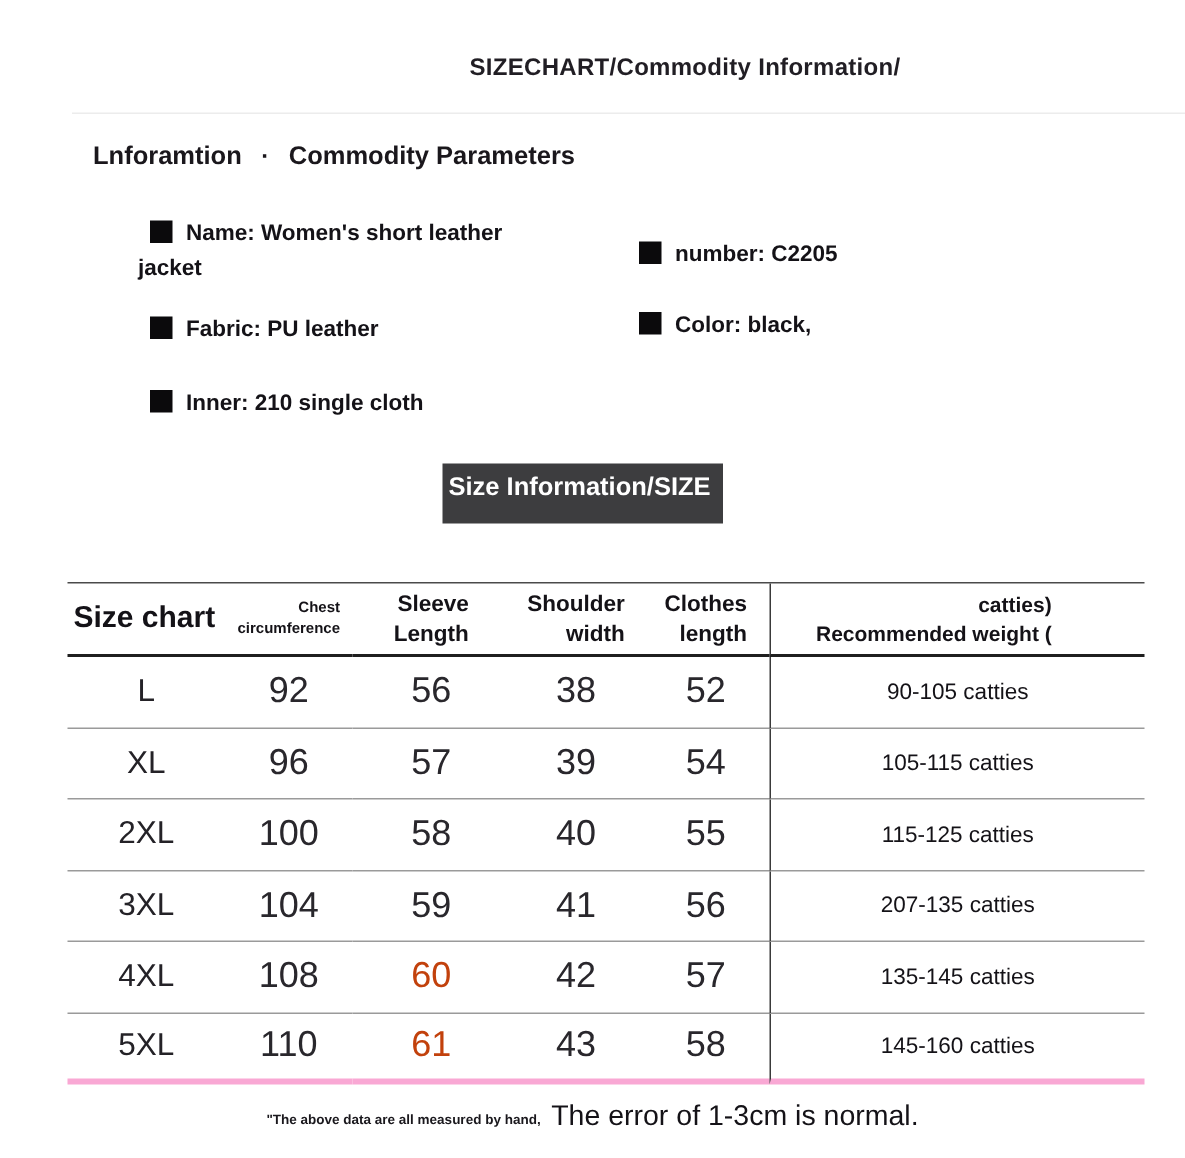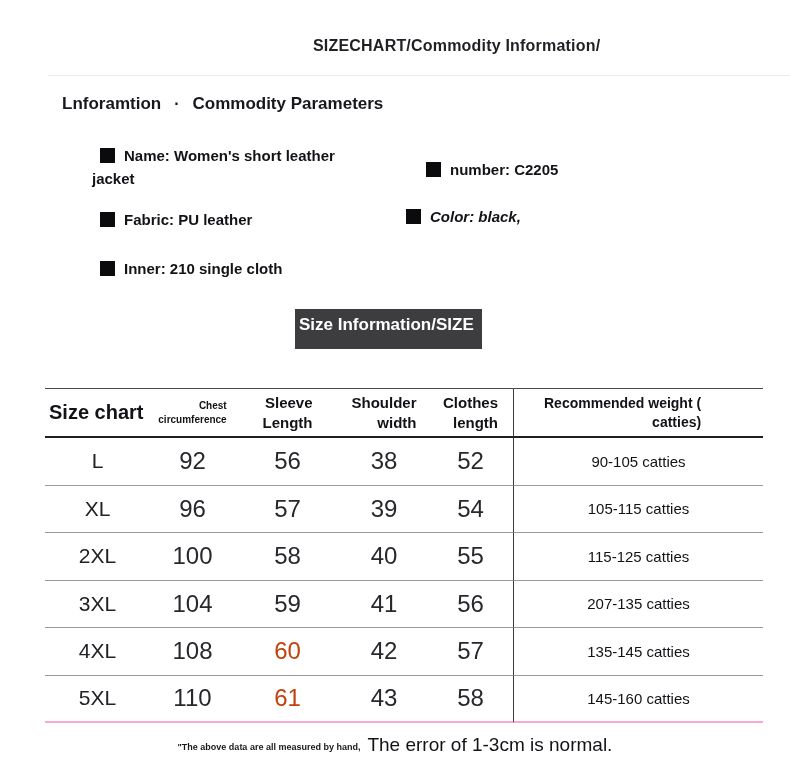--- a/index.html
+++ b/index.html
@@ -51,21 +51,21 @@
     display: inline-block;
     width: 15px; height: 15px;
     background: #0b0a0c;
     margin-right: 9px;
     vertical-align: -2px;
   }
   #param-name   { top: 144px; left: 92px; width: 272px; }
   #param-fabric { top: 208px; left: 92px; }
   #param-inner  { top: 257px; left: 92px; }
   #param-number { top: 158px; left: 418px; }
-  #param-color  { top: 205px; left: 398px; font-style: italic; }
+  #param-color  { top: 205px; left: 418px; }
 
   .size-banner {
     position: absolute;
     top: 309px; left: 295px;
     width: 187px; height: 40px;
     background: #3d3d3f;
     color: #ffffff;
     font-size: 17px;
     font-weight: bold;
     line-height: 32px;
@@ -87,21 +87,21 @@
 
   .cell {
     display: flex;
     align-items: center;
     justify-content: center;
   }
   .cell:nth-child(6) { border-left: 1px solid #3a3a3a; }
 
   .thead .cell { border-bottom: 2px solid #1f1f1f; }
   .tbody .cell { border-bottom: 1px solid #9a9a9a; }
-  .tbody.last .cell { border-bottom: 2px solid #f9a8d4; }
+  .tbody.last .cell { border-bottom: 4px solid #f9a8d4; }
 
   .hcell .hlines { text-align: left; font-weight: bold; color: #141217; line-height: 1.32; }
   .hcell .hlines span { display: block; text-align: right; }
 
   .h-size { justify-content: flex-start; padding-left: 4px; }
   .h-size .hlines { font-size: 20px; }
   .h-chest .hlines { font-size: 10px; }
   .h-sleeve .hlines, .h-shoulder .hlines, .h-clothes .hlines { font-size: 15px; }
   .h-weight { justify-content: flex-start; padding-left: 30px; }
   .h-weight .hlines { font-size: 14px; }
@@ -180,22 +180,22 @@
         </div>
       </div>
     <div class="cell hcell h-clothes">
         <div class="hlines">
           <span>Clothes</span>
           <span>length</span>
         </div>
       </div>
     <div class="cell hcell h-weight">
         <div class="hlines">
+          <span>catties)</span>
           <span>Recommended weight (</span>
-          <span>catties)</span>
         </div>
       </div>
   </div>
 
   <div class="trow tbody">
     <div class="cell c-size">L</div>
     <div class="cell c-num">92</div>
     <div class="cell c-num c-sleeve">56</div>
     <div class="cell c-num">38</div>
     <div class="cell c-num">52</div>

